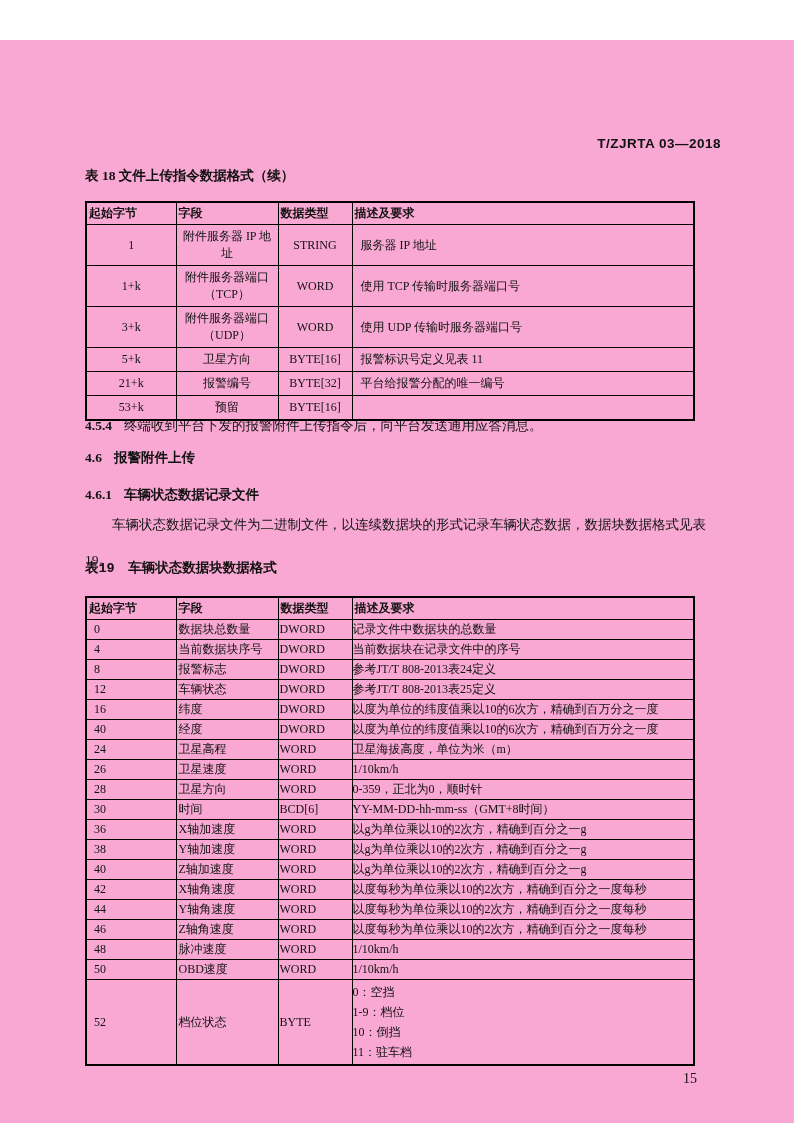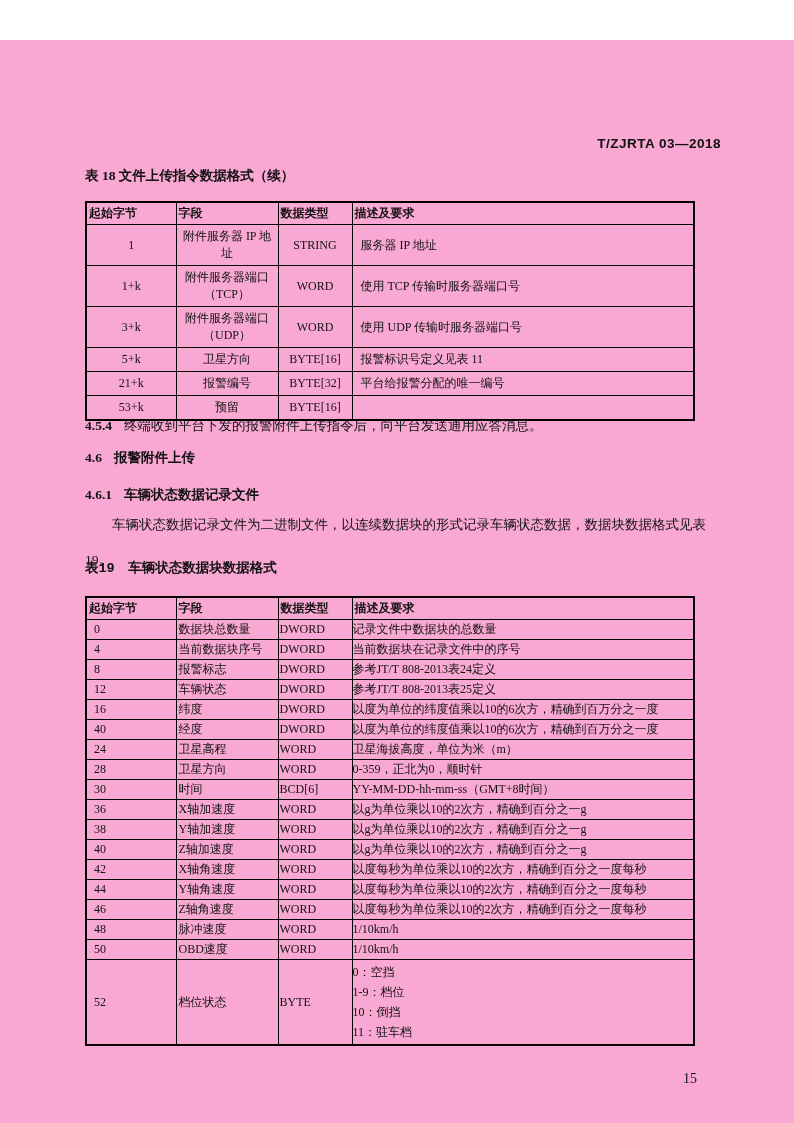--- a/index.html
+++ b/index.html
@@ -194,20 +194,26 @@
           <td>DWORD</td>
           <td>以度为单位的纬度值乘以10的6次方，精确到百万分之一度</td>
         </tr>
         <tr>
           <td>24</td>
           <td>卫星高程</td>
           <td>WORD</td>
           <td>卫星海拔高度，单位为米（m）</td>
         </tr>
         <tr>
+          <td>26</td>
+          <td>卫星速度</td>
+          <td>WORD</td>
+          <td>1/10km/h</td>
+        </tr>
+        <tr>
           <td>28</td>
           <td>卫星方向</td>
           <td>WORD</td>
           <td>0-359，正北为0，顺时针</td>
         </tr>
         <tr>
           <td>30</td>
           <td>时间</td>
           <td>BCD[6]</td>
           <td>YY-MM-DD-hh-mm-ss（GMT+8时间）</td>

